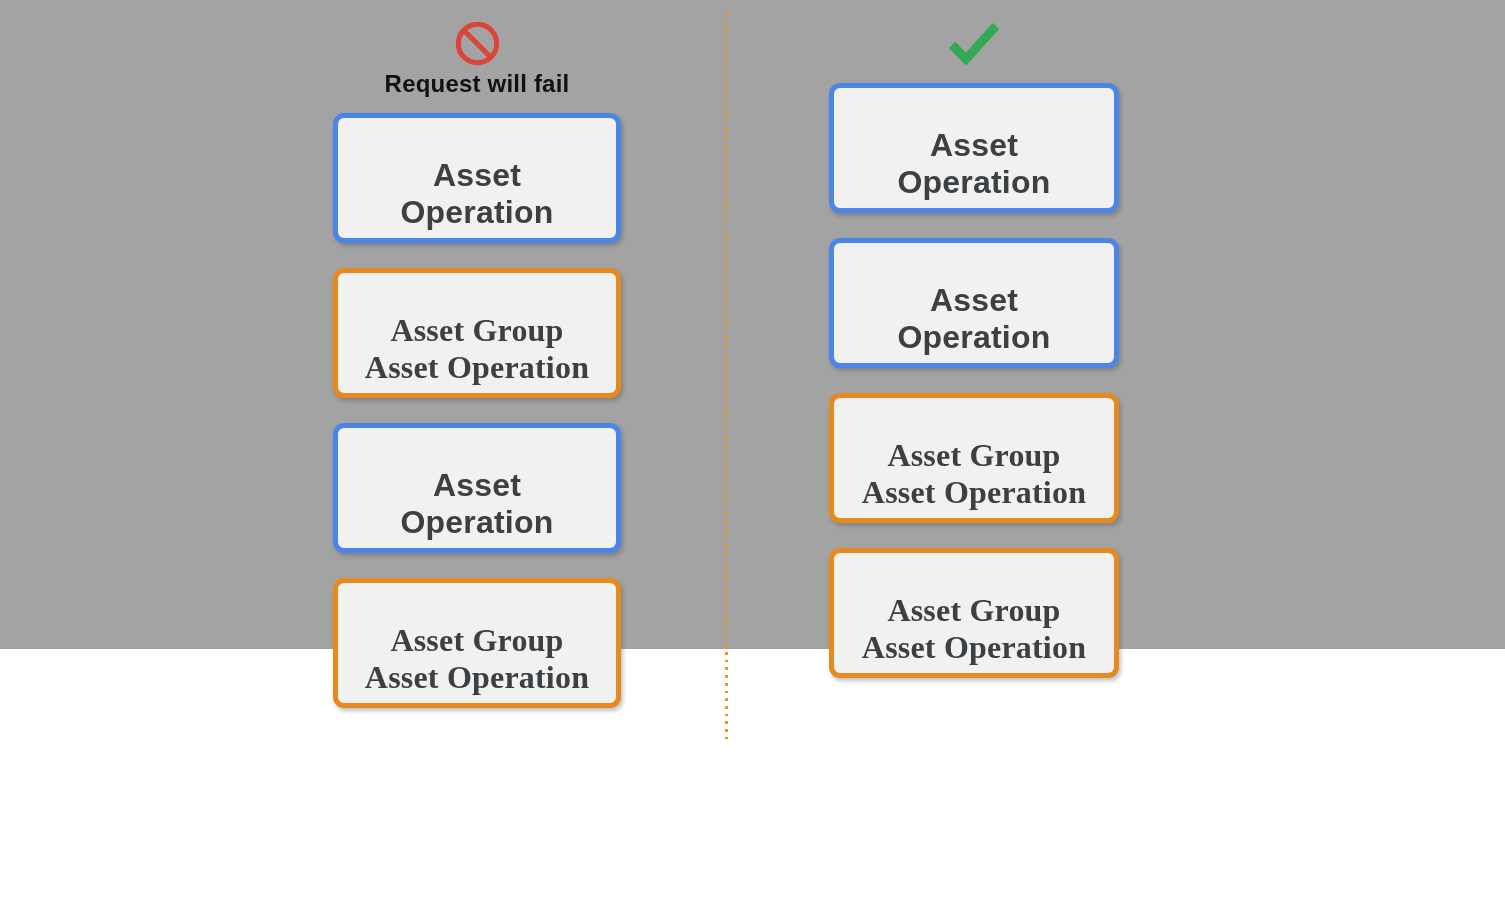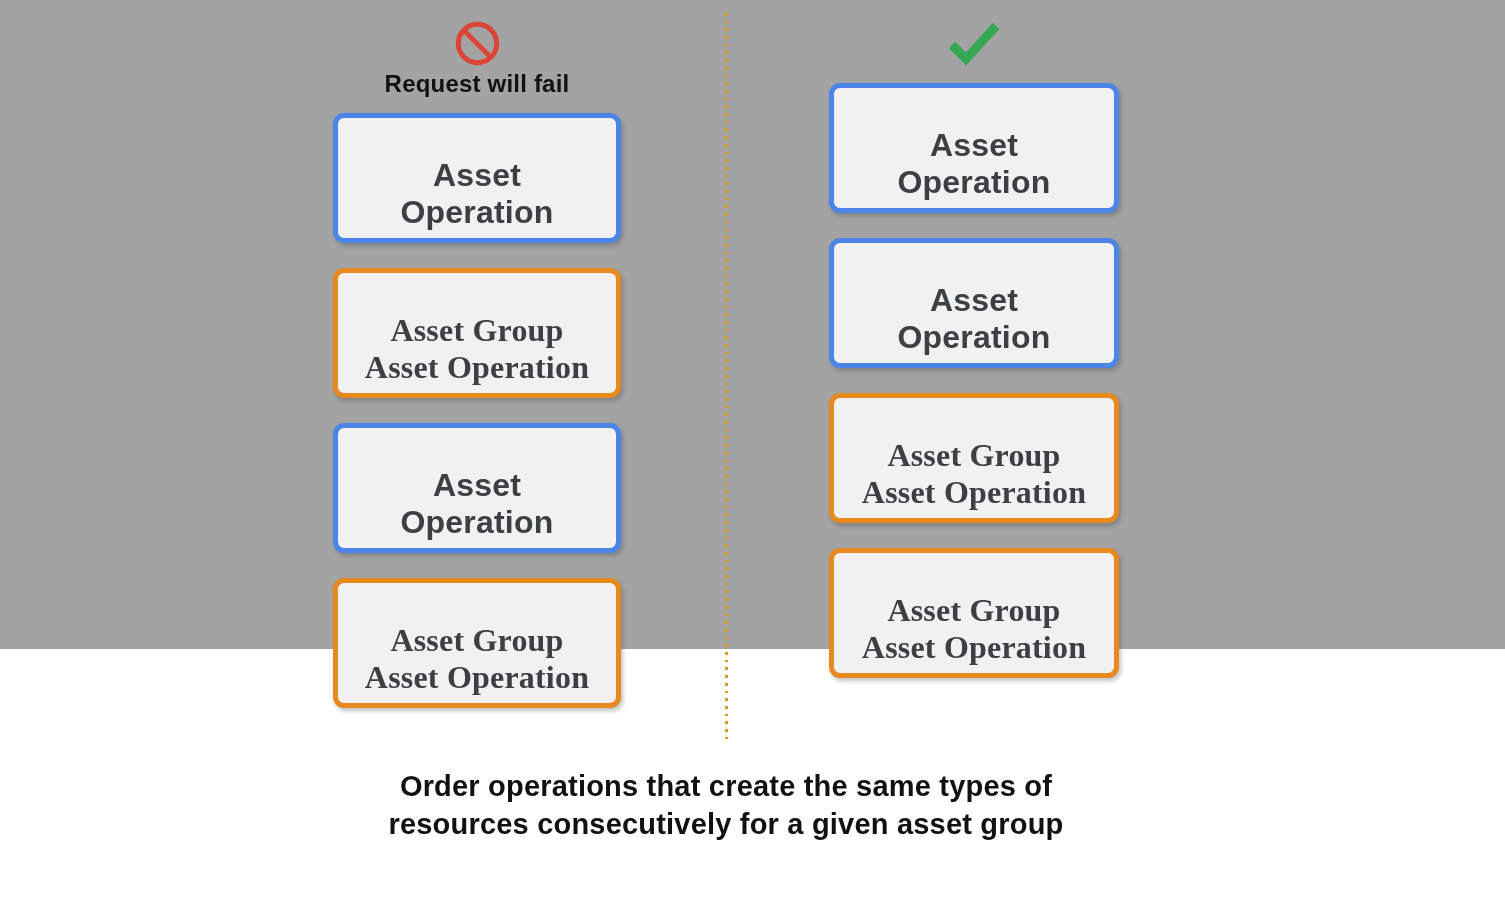--- a/index.html
+++ b/index.html
@@ -147,16 +147,14 @@
         <span class="op-label">Asset Group
 Asset Operation</span>
       </div>
       <div class="op-box orange">
         <span class="op-label">Asset Group
 Asset Operation</span>
       </div>
     </div>
   </div>
 
-  <div class="caption">Order operations that create the same types of
-resources consecutively for a given asset group</div>
 
 </div>
 
 </body></html>

